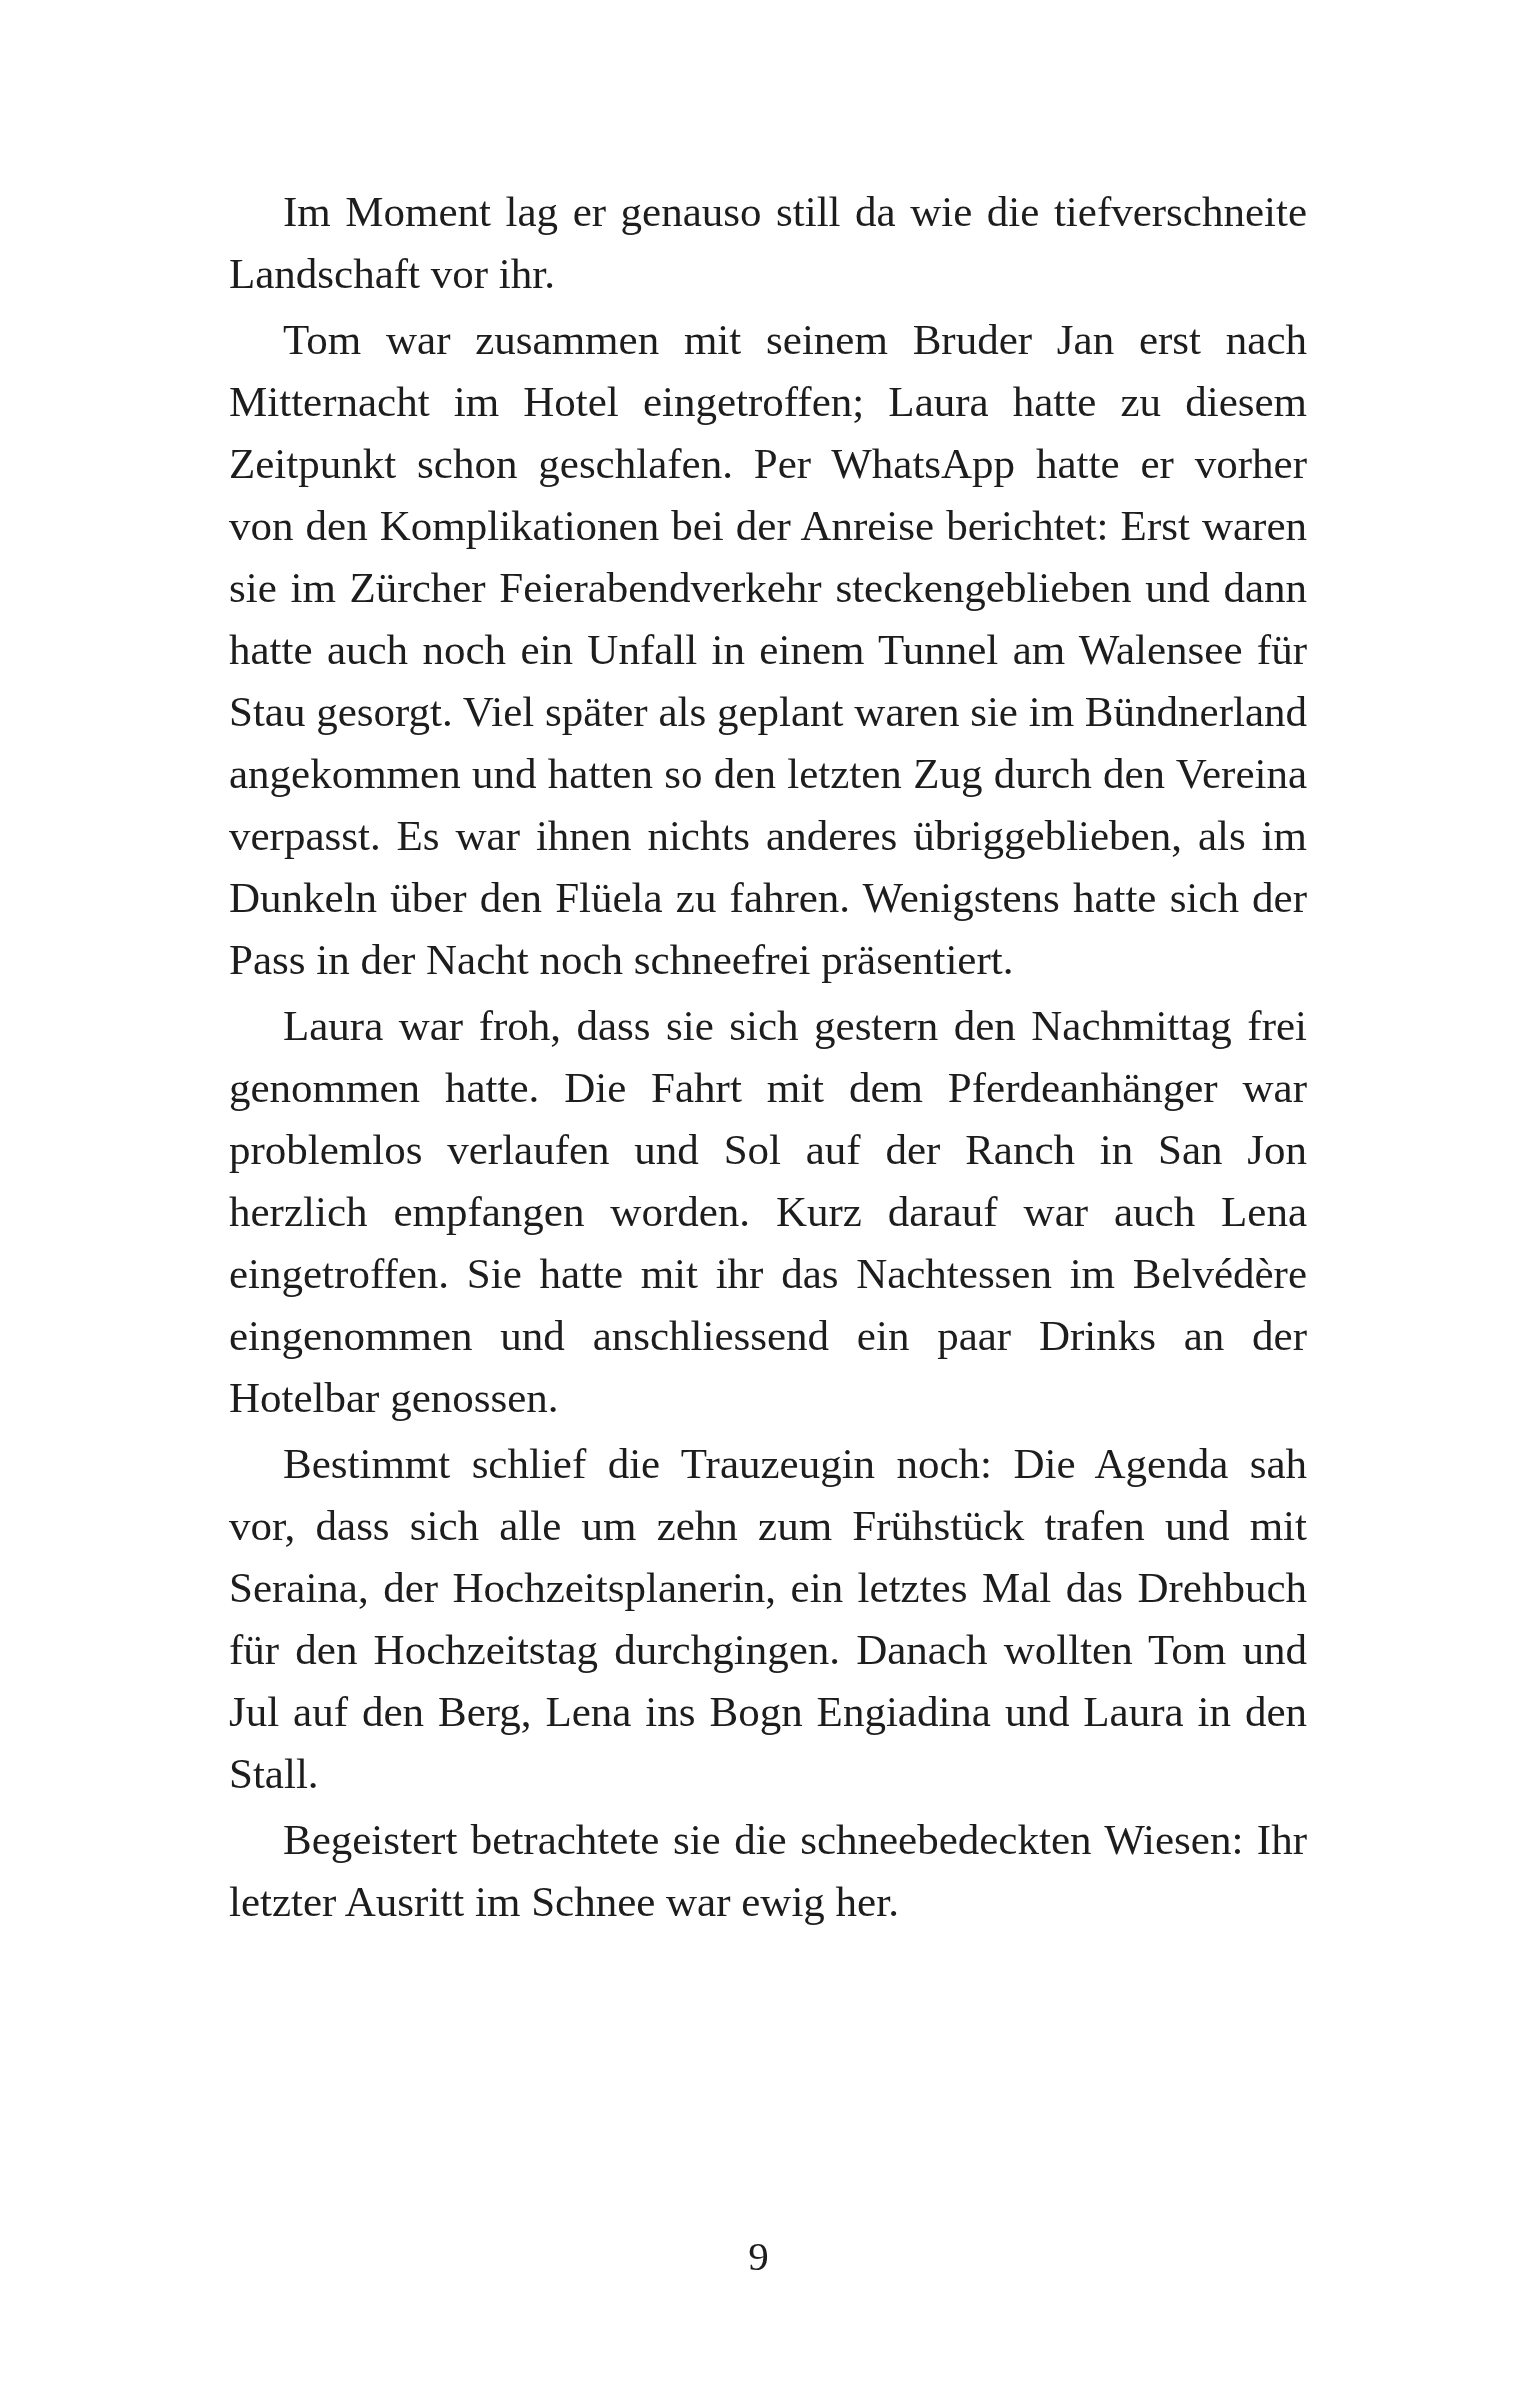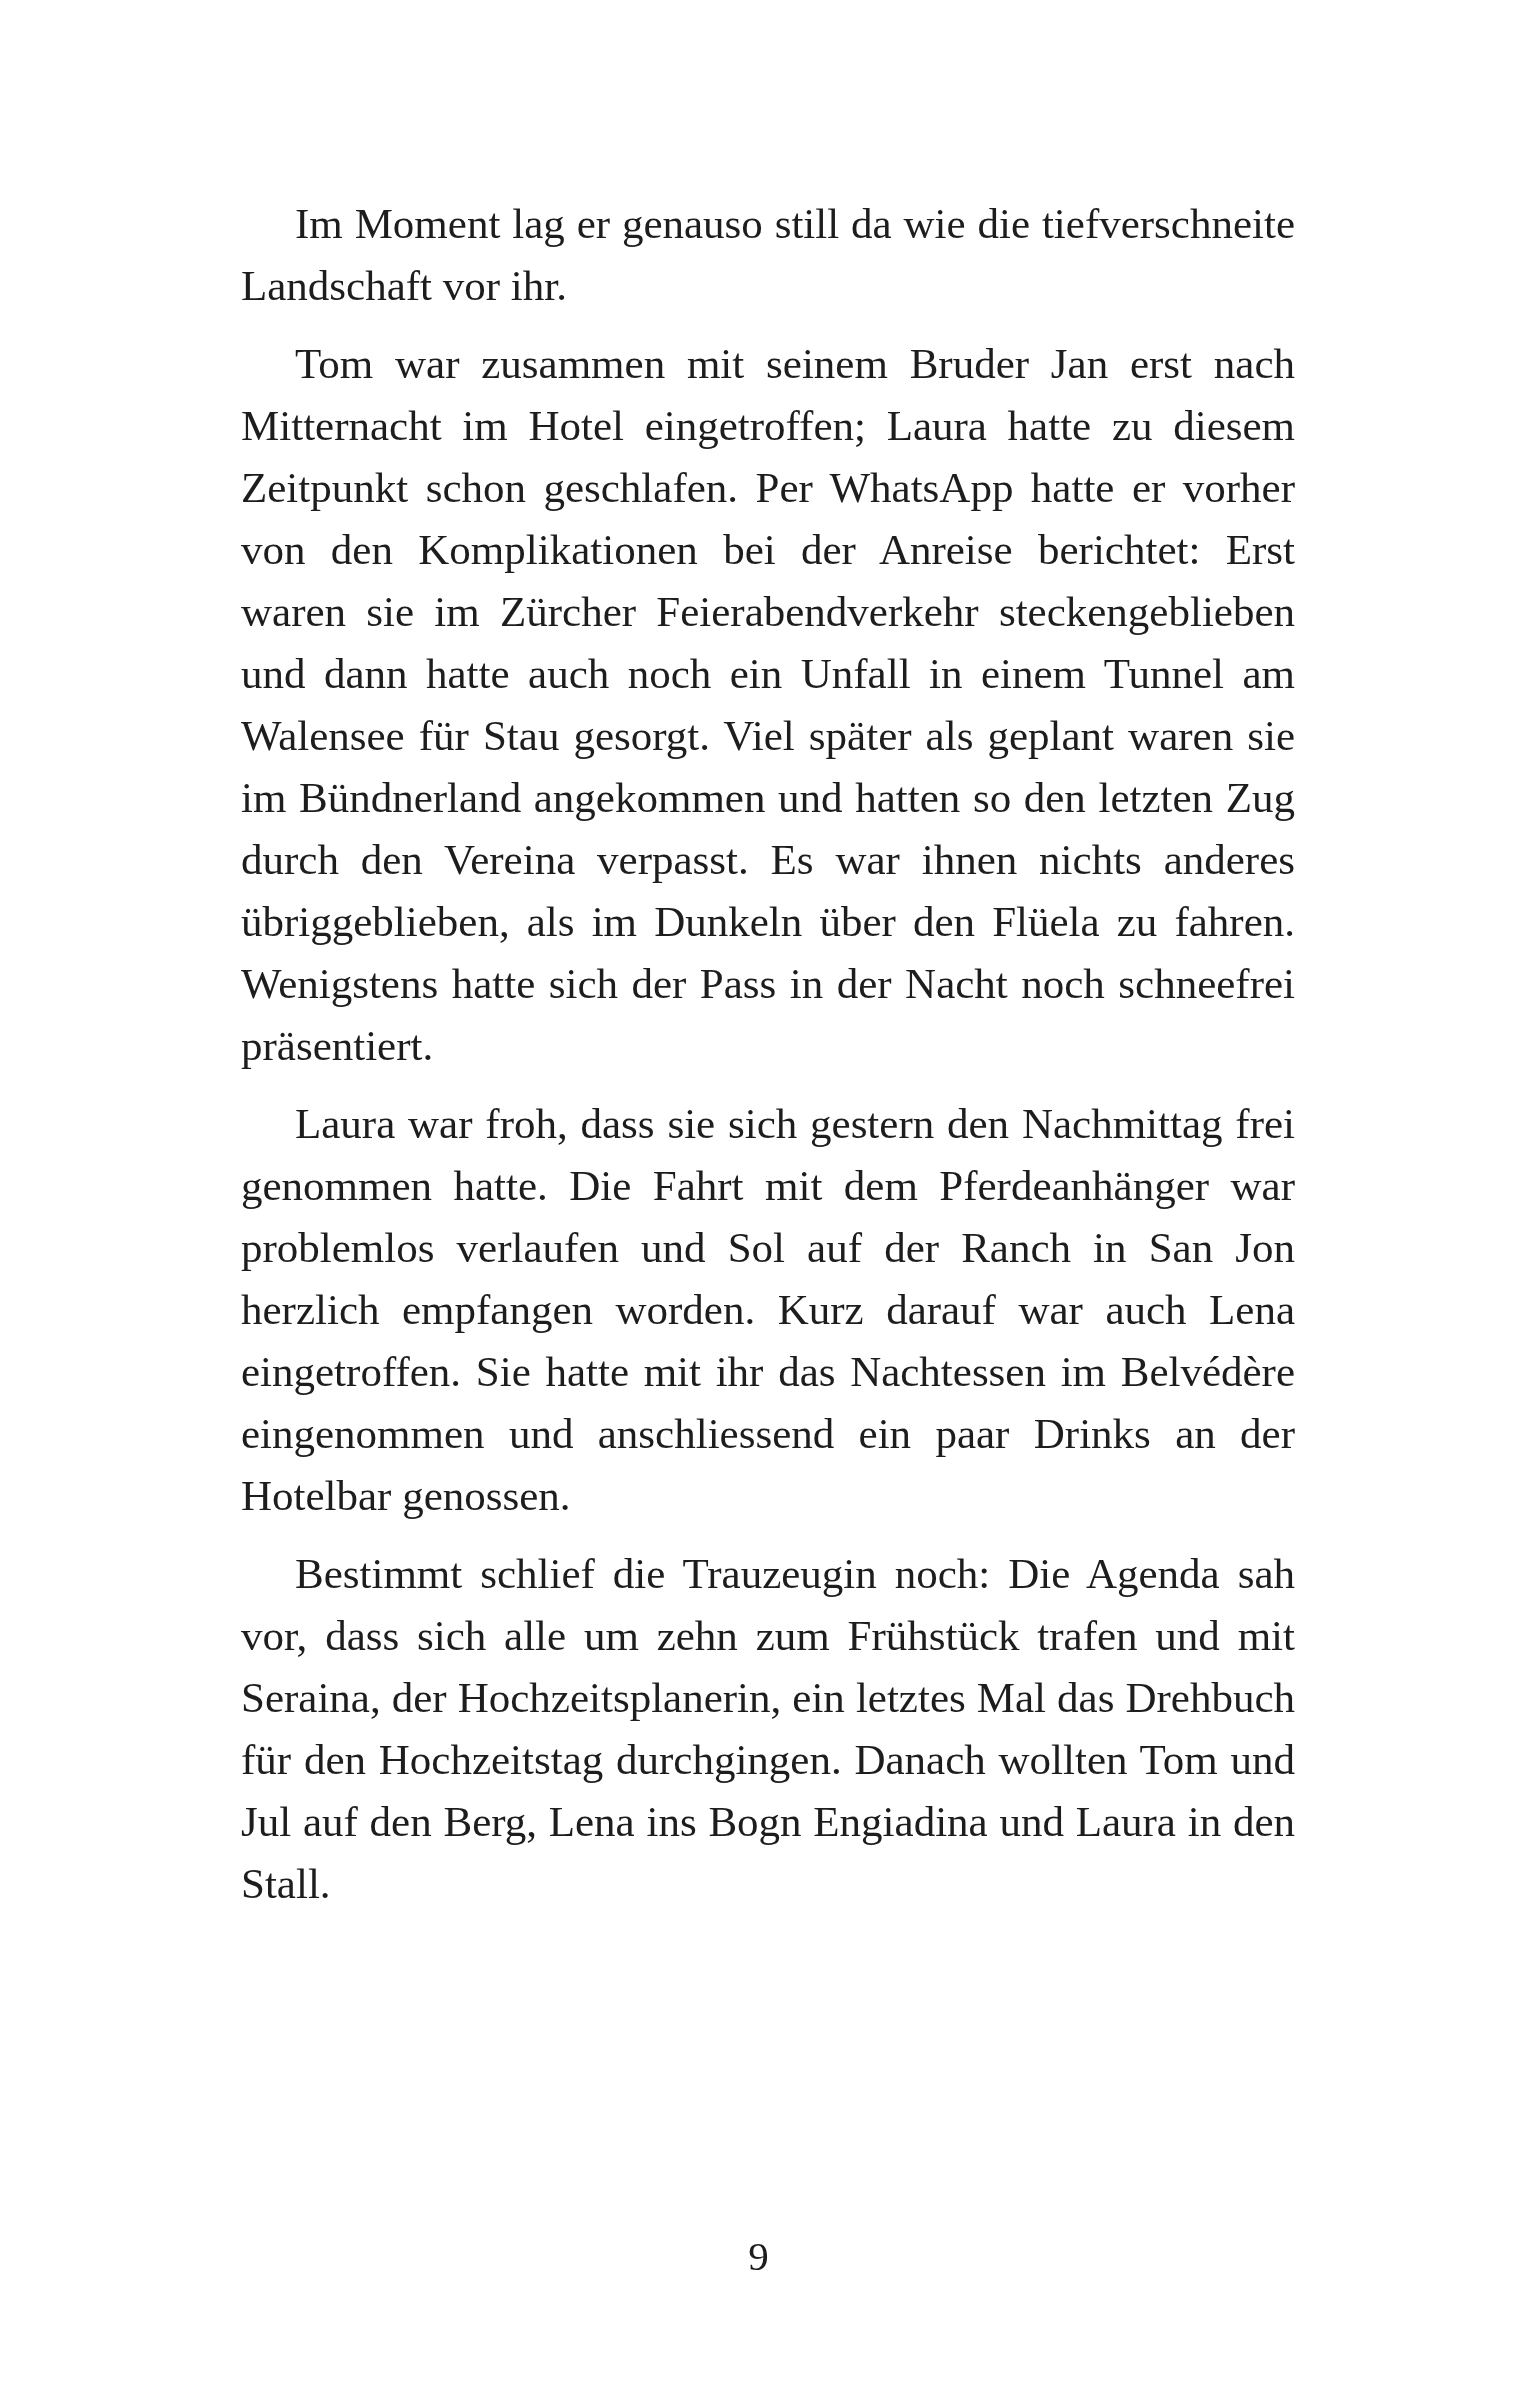--- a/index.html
+++ b/index.html
@@ -20,21 +20,21 @@
     position: absolute;
     left: 225px;
     top: 177px;
     width: 1086px;
     font-size: 43px;
     line-height: 62px;
     text-align: justify;
     text-justify: inter-word;
   }
   .text-block p {
-    margin: 16px;
+    margin: 4px;
     padding: 0;
     text-indent: 54px;
   }
   .page-number {
     position: absolute;
     left: 0;
     right: 0;
     top: 2229px;
     text-align: center;
     font-size: 41px;
@@ -44,16 +44,17 @@
 </style>
 </head>
 <body>
 
 <div class="page">
   <div class="text-block">
     <p>Im Moment lag er genauso still da wie die tiefverschneite Landschaft vor ihr.</p>
     <p>Tom war zusammen mit seinem Bruder Jan erst nach Mitternacht im Hotel eingetroffen; Laura hatte zu diesem Zeitpunkt schon geschlafen. Per WhatsApp hatte er vorher von den Komplikationen bei der Anreise berichtet: Erst waren sie im Zürcher Feierabendverkehr steckengeblieben und dann hatte auch noch ein Unfall in einem Tunnel am Walensee für Stau gesorgt. Viel später als geplant waren sie im Bündnerland angekommen und hatten so den letzten Zug durch den Vereina verpasst. Es war ihnen nichts anderes übriggeblieben, als im Dunkeln über den Flüela zu fahren. Wenigstens hatte sich der Pass in der Nacht noch schneefrei präsentiert.</p>
     <p>Laura war froh, dass sie sich gestern den Nachmittag frei genommen hatte. Die Fahrt mit dem Pferdeanhänger war problemlos verlaufen und Sol auf der Ranch in San Jon herzlich empfangen worden. Kurz darauf war auch Lena eingetroffen. Sie hatte mit ihr das Nachtessen im Belvédère eingenommen und anschliessend ein paar Drinks an der Hotelbar genossen.</p>
     <p>Bestimmt schlief die Trauzeugin noch: Die Agenda sah vor, dass sich alle um zehn zum Frühstück trafen und mit Seraina, der Hochzeitsplanerin, ein letztes Mal das Drehbuch für den Hochzeitstag durchgingen. Danach wollten Tom und Jul auf den Berg, Lena ins Bogn Engiadina und Laura in den Stall.</p>
+    <p>Begeistert betrachtete sie die schneebedeckten Wiesen: Ihr letzter Ausritt im Schnee war ewig her.</p>
   </div>
   <div class="page-number">9</div>
 </div>
 
 
 </body></html>

